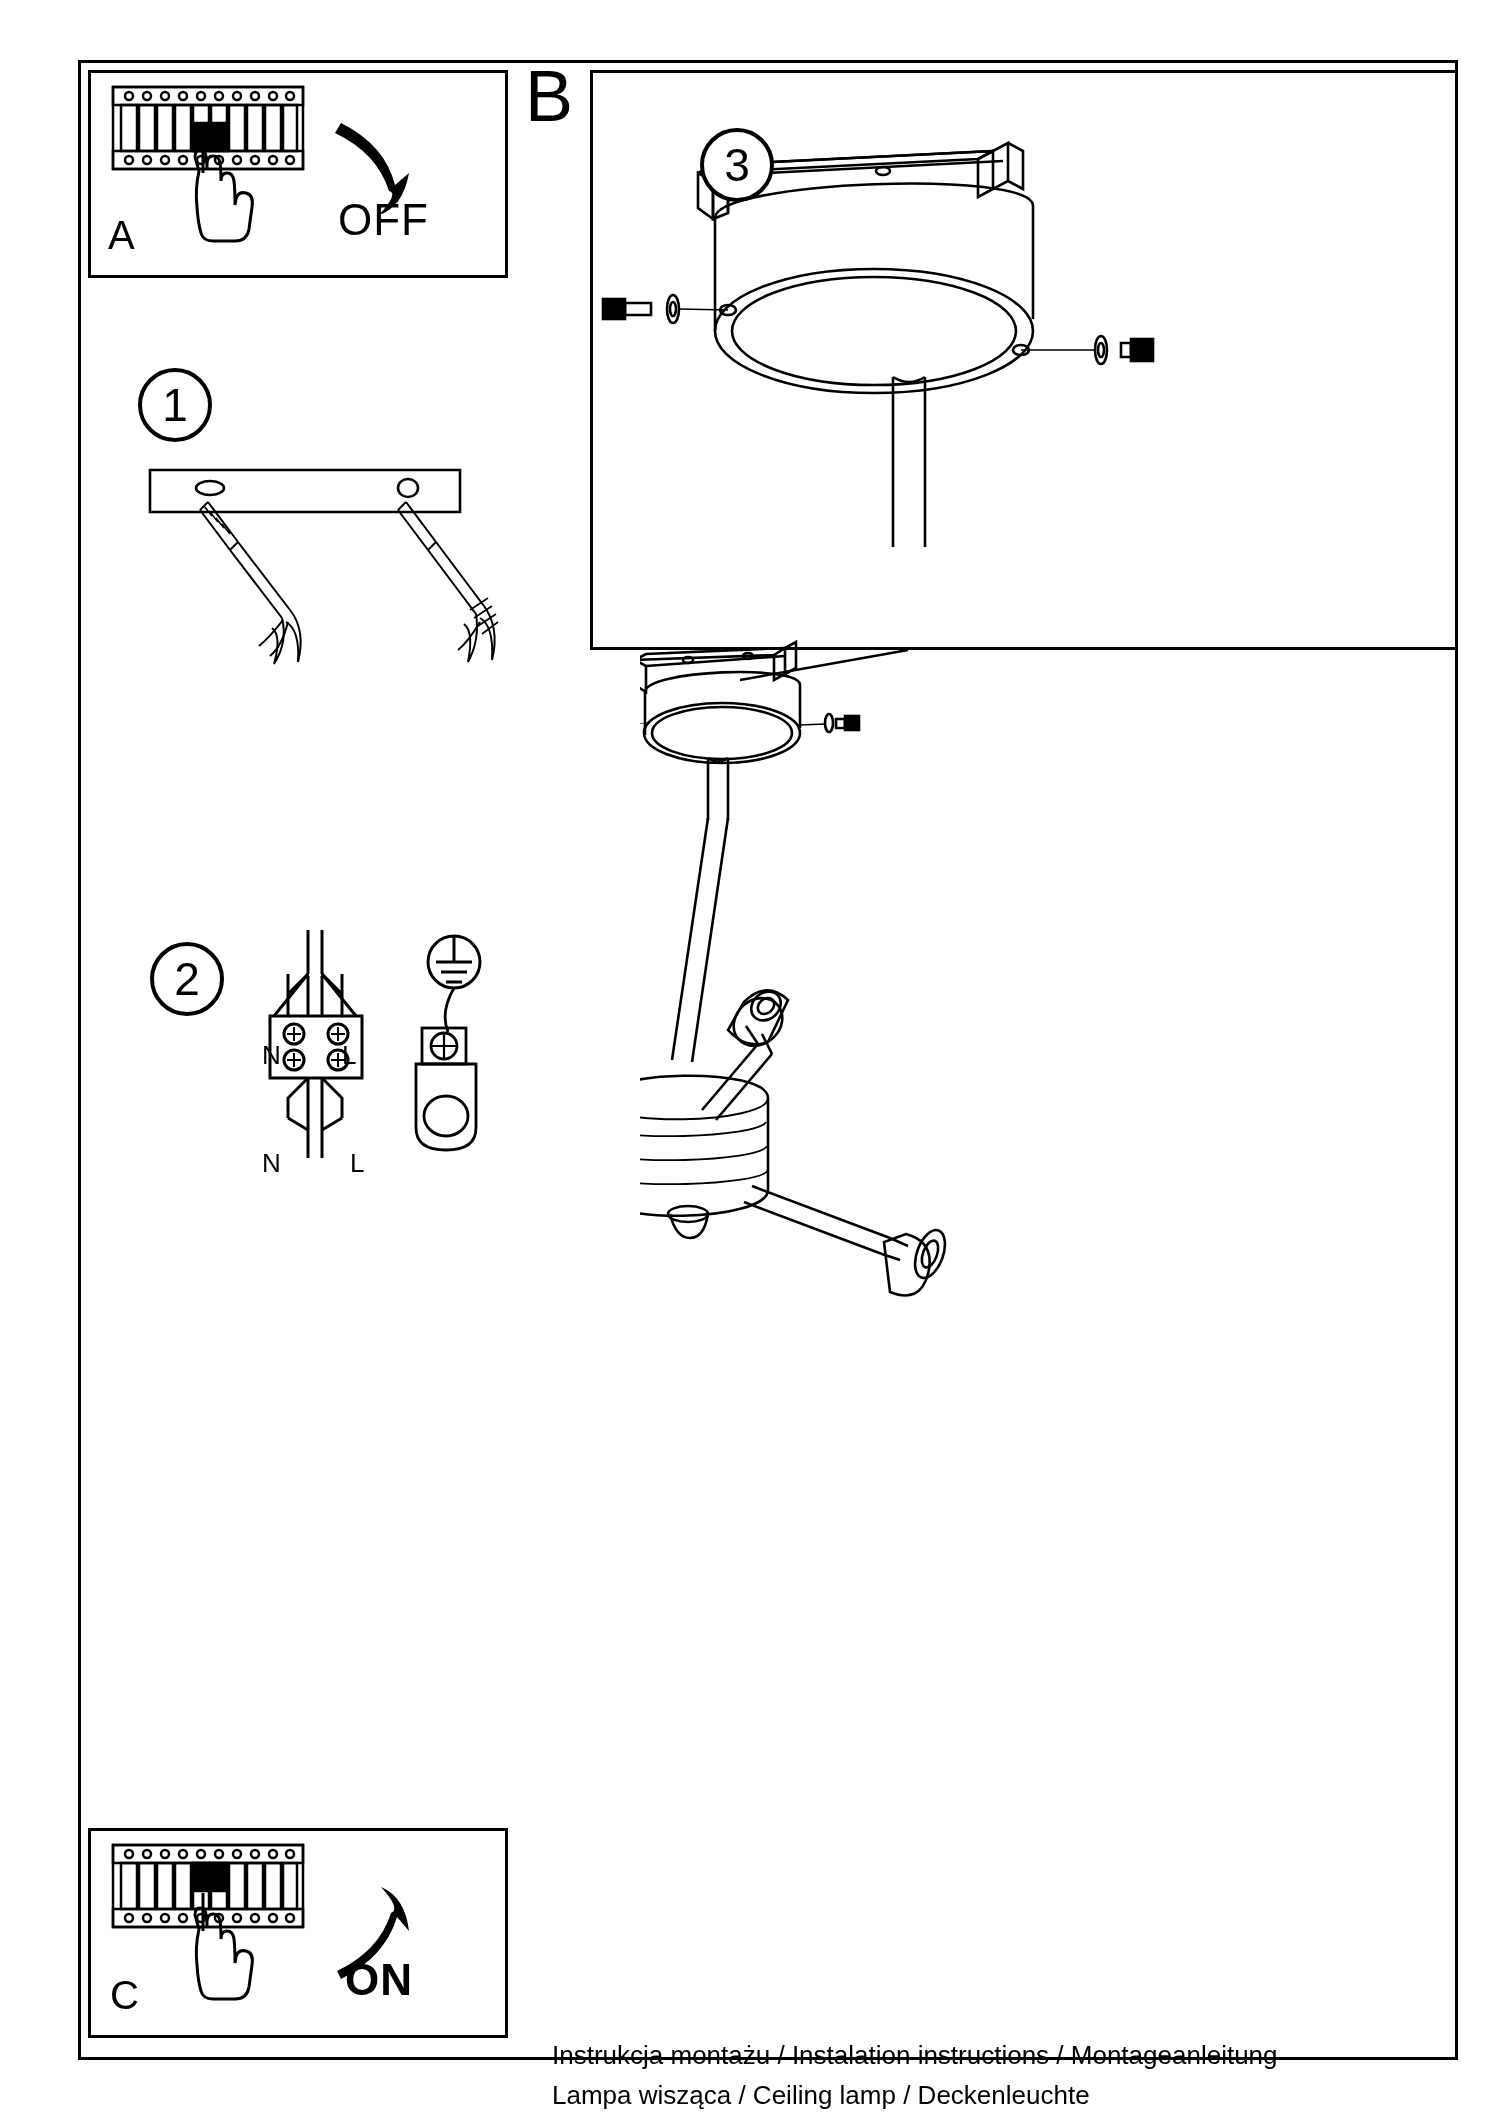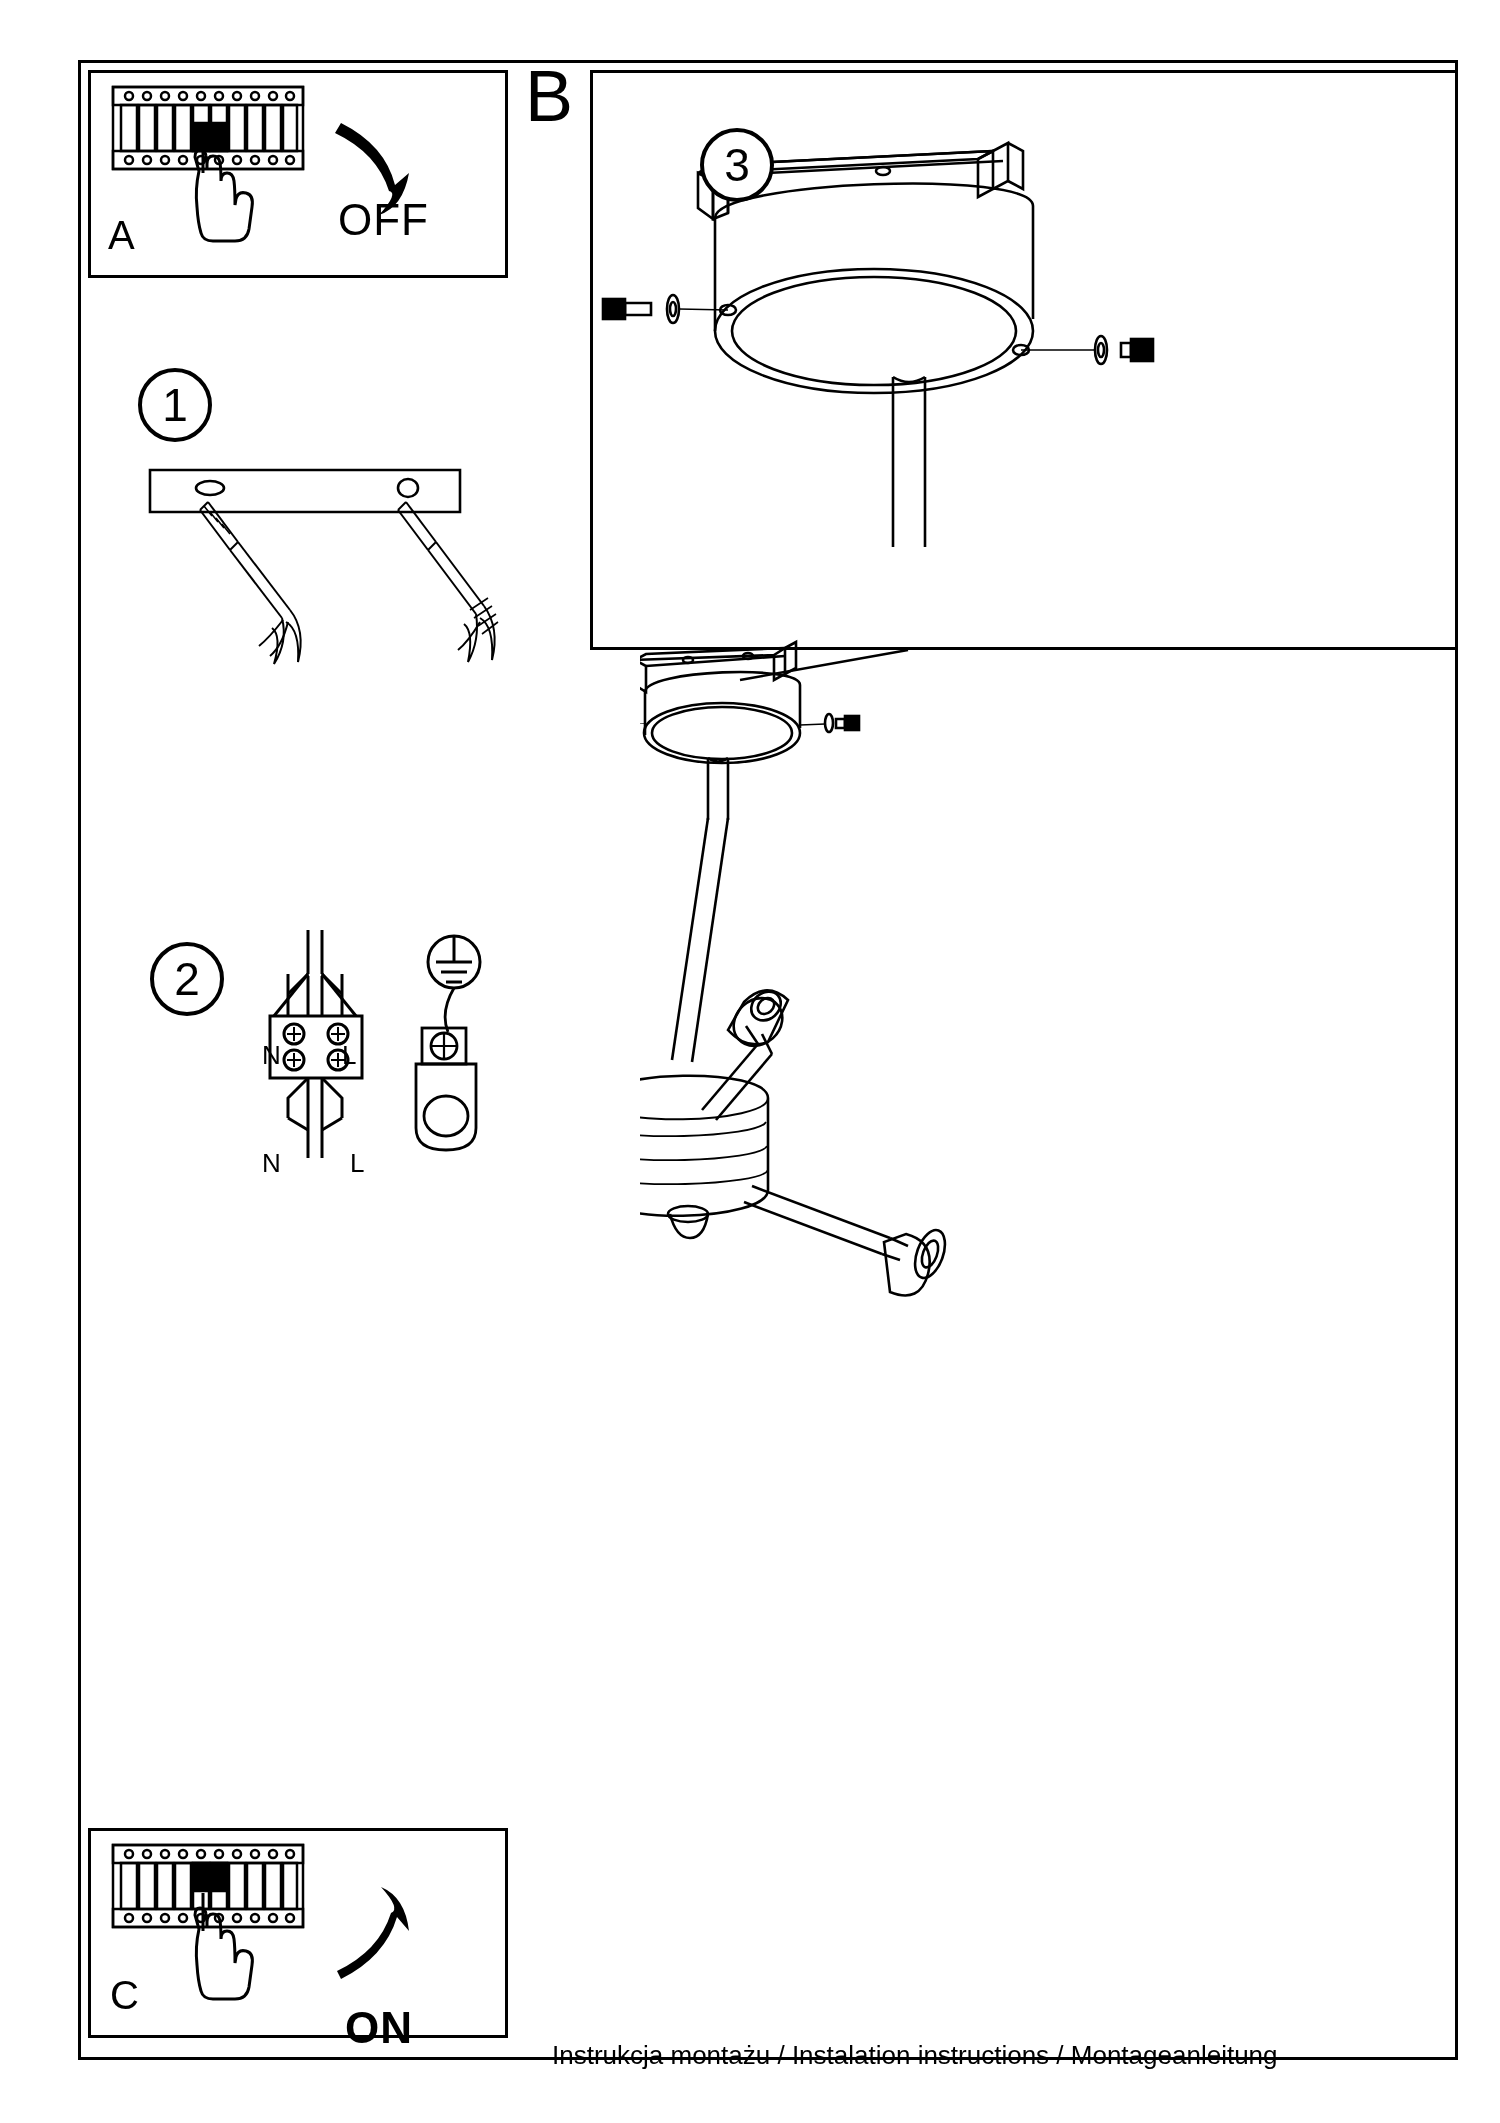--- a/index.html
+++ b/index.html
@@ -44,21 +44,21 @@
     font-size: 44px; font-weight: 400; letter-spacing: 1px;
   }
   
   #panel-c { left: 88px; top: 1828px; width: 420px; height: 210px; }
   #label-c {
     position: absolute; left: 110px; top: 1975px;
     font-size: 40px; line-height: 1;
   }
   #on-text {
     position: absolute; left: 345px; top: 1955px;
-    font-size: 44px; font-weight: 700; letter-spacing: 1px; margin-top: 48px;
+    font-size: 44px; font-weight: 700; letter-spacing: 1px;
   }
   
   #panel-b { left: 590px; top: 70px; width: 868px; height: 580px; }
   #label-b {
     position: absolute; left: 525px; top: 60px;
     font-size: 72px; font-weight: 400; line-height: 1;
   }
   
   .step-circle {
     position: absolute;
@@ -449,15 +449,16 @@
       <g>
         <path d="M250 148 q44 -22 56 -62 l12 14 q-4 -34 -28 -44 q20 22 10 26 q-12 38 -54 58 z" fill="#000"></path>
       </g>
     </svg>
   </div>
   <div id="label-c">C</div>
   <div id="on-text">ON</div>
 
   <div id="footer">
     <div>Instrukcja montażu / Instalation instructions / Montageanleitung</div>
+    <div>Lampa wisząca / Ceiling lamp / Deckenleuchte</div>
   </div>
 
 </div>
 
 </body></html>

